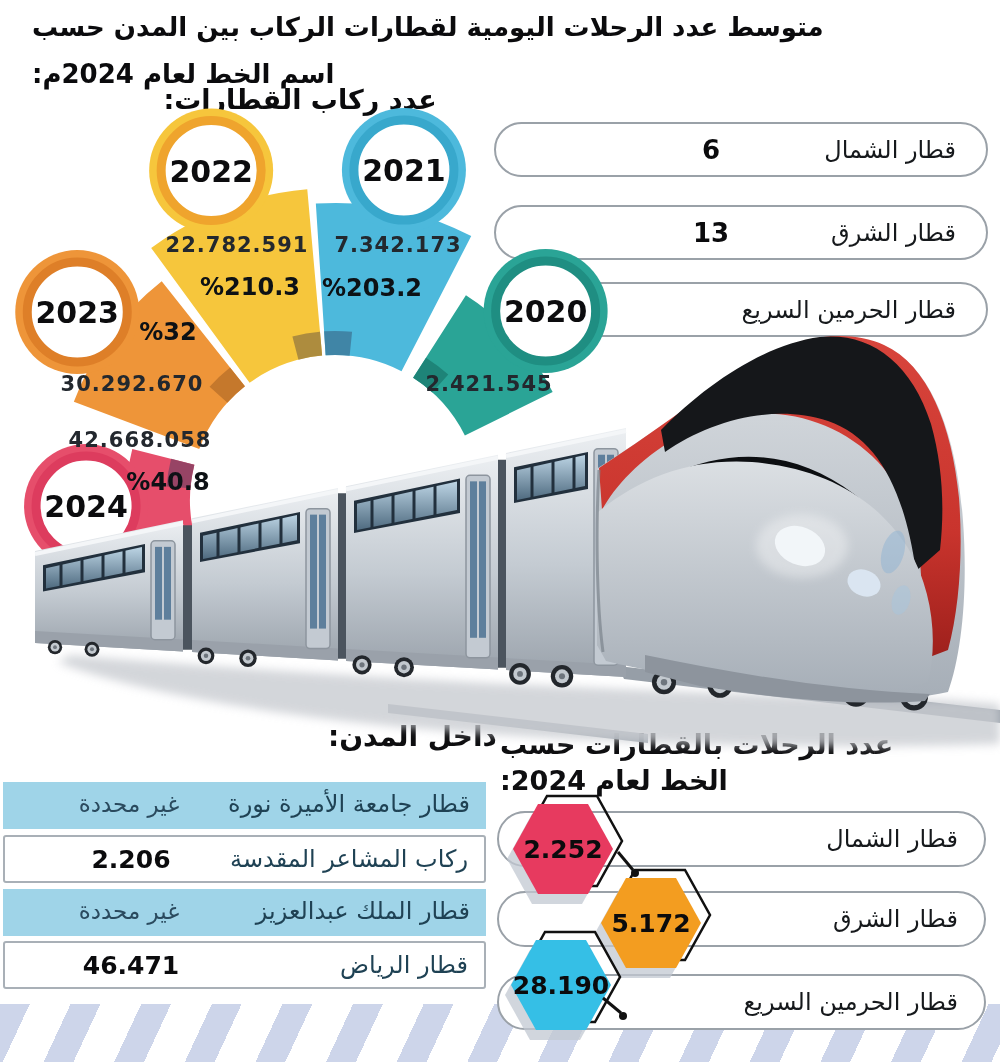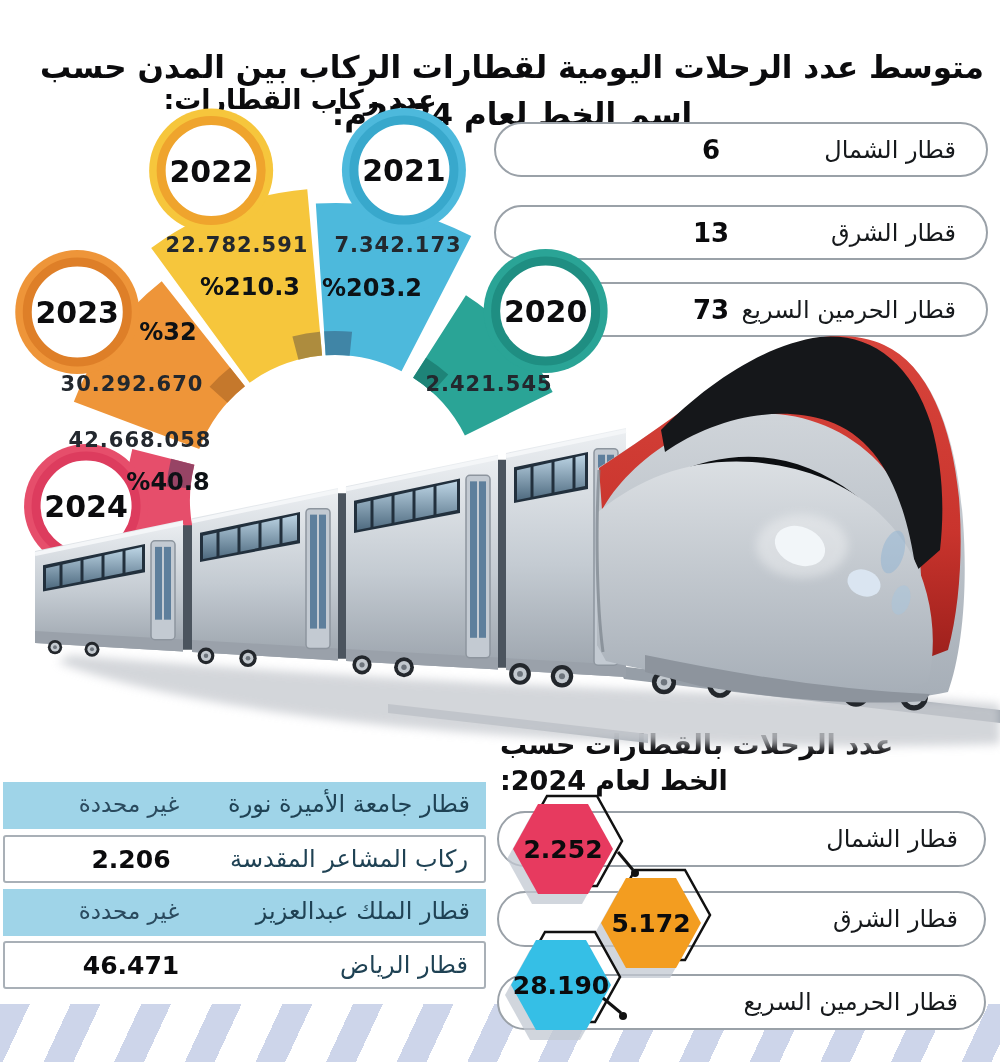--- a/index.html
+++ b/index.html
@@ -1,21 +1,21 @@
 <!DOCTYPE html>
 <html lang="ar"><head>
 <meta charset="utf-8">
 <style>
   html,body{margin:0;padding:0;background:#fff;}
   #page{position:relative;width:1000px;height:1062px;overflow:hidden;background:#fff;
         font-family:"DejaVu Sans",sans-serif;color:#0e0e10;}
   .abs{position:absolute;}
   
-  #main-title{top:4px;right:8px;width:960px;text-align:center;direction:rtl;
-              font-weight:bold;font-size:31px;line-height:47px;color:#0b0b0d;margin-top:40px;}
+  #main-title{top:4px;right:8px;width:960px;text-align:left;direction:rtl;
+              font-weight:bold;font-size:26px;line-height:47px;color:#0b0b0d;}
   #fan-subtitle{top:84px;left:120px;width:360px;text-align:center;direction:rtl;
                 font-weight:bold;font-size:27px;color:#0b0b0d;}
   #intracity-title{top:720px;left:0;width:497px;text-align:right;direction:rtl;
                    font-weight:bold;font-size:28px;}
   #trips-title{top:727px;left:500px;width:486px;text-align:left;direction:rtl;
                font-weight:bold;font-size:27px;line-height:36px;}
   
   .pill{left:494px;width:494px;height:55px;border:2px solid #9aa1a8;border-radius:28px;
         background:#fff;z-index:1;box-sizing:border-box;}
   .pill .lbl{position:absolute;right:30px;top:0;height:55px;line-height:52px;direction:rtl;
@@ -63,21 +63,20 @@
   <div class="pill abs" style="top:122px;">
     <span class="lbl">قطار الشمال</span>
     <span class="val">6</span>
   </div>
   <div class="pill abs" style="top:205px;">
     <span class="lbl">قطار الشرق</span>
     <span class="val">13</span>
   </div>
   <div class="pill abs" style="top:282px;">
     <span class="lbl">قطار الحرمين السريع</span>
-    <span class="val">73</span>
   </div>
 
   <svg id="fan-svg" class="abs" width="1000" height="1062">
       <g>
         <path d="M552.6579577381774,391.9536514580626 A243,243 0 0 0 465.92130075666773,295.2840675272631 L413.1217638259951,377.8444024339636 A145,145 0 0 1 464.87820523471487,435.5278990181855 Z" fill="#2aa496"></path>
         <path d="M448.30209860403704,374.6060828751208 A169,169 0 0 0 426.05226266615983,357.625544905792 L413.1217638259951,377.8444024339636 A145,145 0 0 1 432.21185974902585,392.41350305853564 Z" fill="#1d8174" opacity="0.9"></path>
         <path d="M471.2189176818415,236.0806819014802 A297,297 0 0 0 315.8339044488715,203.61906137316282 L325.64281530332113,355.30223535053403 A145,145 0 0 1 401.50418540022565,371.1505012650324 Z" fill="#4db9dc"></path>
         <path d="M352.078514223918,331.86516020793476 A169,169 0 0 0 324.0940399052501,331.35226051200175 L325.64281530332113,355.30223535053403 A145,145 0 0 1 349.65316309152723,355.7422972198257 Z" fill="#3f7fa0" opacity="0.9"></path>
         <path d="M307.2649793776703,189.23518759183992 A312,312 0 0 0 151.17073650575733,247.90715622381444 L249.56652818376543,382.8414668347856 A145,145 0 0 1 322.110326954366,355.57404551543846 Z" fill="#f6c63c"></path>
         <path d="M319.9768638295714,331.66905994558 A169,169 0 0 0 292.40027845691384,336.45715018854685 L298.4499430547486,359.6821702801142 A145,145 0 0 1 322.110326954366,355.57404551543846 Z" fill="#a5853e" opacity="0.9"></path>
@@ -288,20 +287,21 @@
   </svg>
   <svg class="hexwrap abs" style="left:503px;top:928px;" viewBox="0 0 150 130">
     <polygon points="33,42 83,42 108,87 83,132 33,132 8,87" transform="translate(-6,-20)" fill="#c2c8d2" opacity=".75"></polygon>
     <polygon points="42,4 92,4 117,49 92,94 42,94 17,49" fill="none" stroke="#111" stroke-width="2.5"></polygon>
     <polygon points="33,12 83,12 108,57 83,102 33,102 8,57" fill="#35bfe6"></polygon>
     <line x1="100" y1="70" x2="118" y2="85" stroke="#111" stroke-width="3"></line>
     <circle cx="120" cy="88" r="4" fill="#111"></circle>
     <text x="58" y="66" text-anchor="middle">28.190</text>
   </svg>
 
+  <div id="intracity-title" class="abs">داخل المدن:</div>
 
   <div class="trow blue abs" style="top:782px;">
     <span class="lbl">قطار جامعة الأميرة نورة</span>
     <span class="val">غير محددة</span>
   </div>
   <div class="trow white abs" style="top:835px;height:48px;">
     <span class="lbl">ركاب المشاعر المقدسة</span>
     <span class="val num">2.206</span>
   </div>
   <div class="trow blue abs" style="top:889px;">

